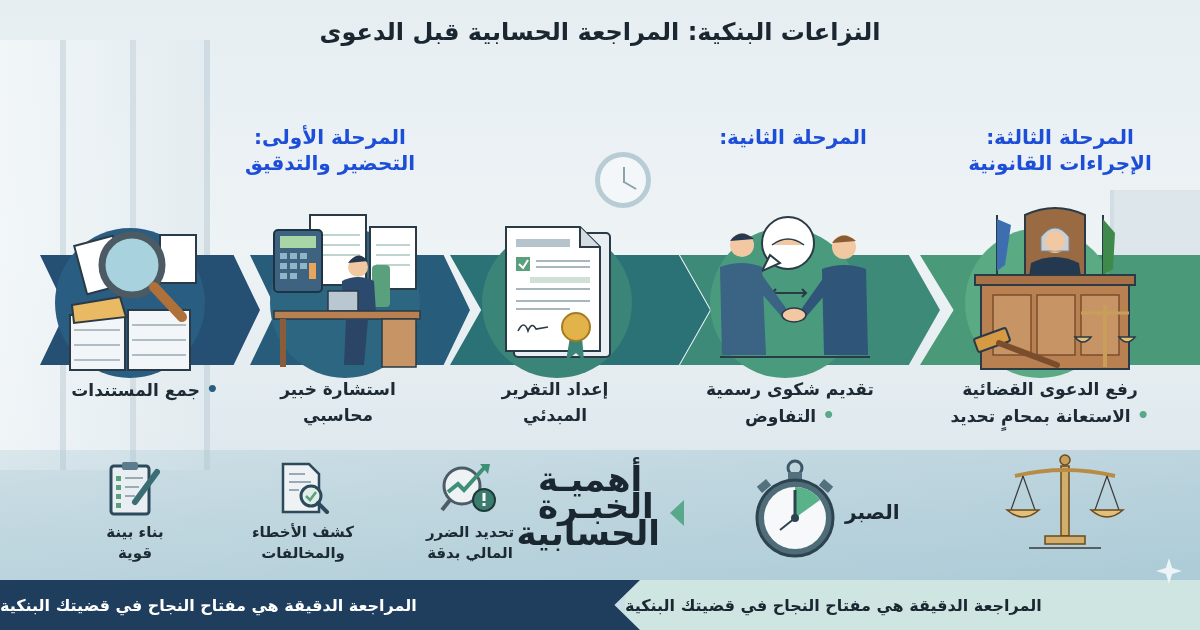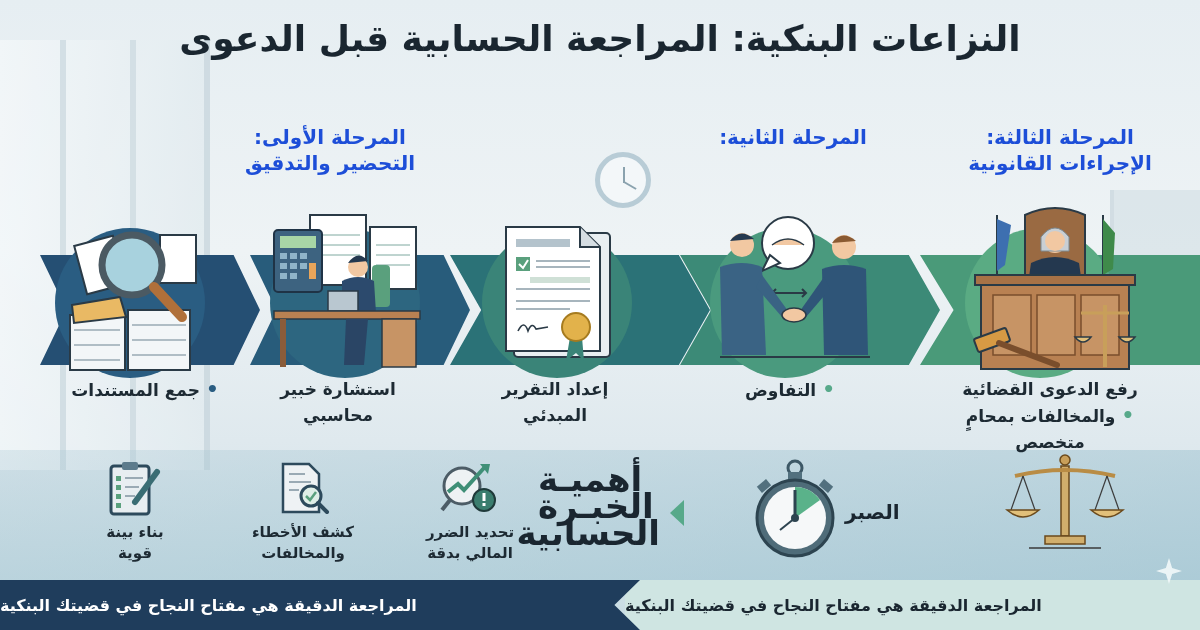--- a/index.html
+++ b/index.html
@@ -26,21 +26,21 @@
       position: absolute; right: 0; top: 190px; width: 90px; height: 150px;
       background: #d6e2e7; opacity: 0.7; border-left: 4px solid #c7d5dc;
     }
     .floor {
       position: absolute; left: 0; right: 0; top: 450px; height: 130px;
       background: linear-gradient(170deg, rgba(170,200,212,0.3), rgba(150,190,205,0.6));
     }
 
     .title {
       position: absolute; top: 18px; left: 0; right: 0; text-align: center;
-      font-size: 36px; font-weight: bold; color: #1a2630; letter-spacing: 0;
+      font-size: 24px; font-weight: bold; color: #1a2630; letter-spacing: 0;
     }
 
     .phase-heading {
       position: absolute; top: 124px; text-align: center;
       font-size: 20px; font-weight: bold; line-height: 26px; color: #1d4ed8;
     }
     .ph1 { left: 232px; width: 196px; }
     .ph2 { left: 668px; width: 250px; }
     .ph3 { left: 945px; width: 230px; }
 
@@ -283,25 +283,26 @@
 </div>
 <div class="step-text" style="left:268px; width:140px;">
   <div>استشارة خبير</div>
   <div>محاسبي</div>
 </div>
 <div class="step-text" style="left:490px; width:130px;">
   <div>إعداد التقرير</div>
   <div>المبدئي</div>
 </div>
 <div class="step-text" style="left:700px; width:180px;">
+  <div>تقديم شكوى رسمية</div>
   <div class="bullet b-green">التفاوض</div>
 </div>
 <div class="step-text" style="left:935px; width:230px;">
   <div>رفع الدعوى القضائية</div>
-  <div class="bullet b-green">والمخالفات بمحامٍ متخصص</div>
+  <div class="bullet b-green">الاستعانة بمحامٍ تحديد</div>
 </div>
 
 <div class="benefit" style="left:80px; width:110px;">
   <svg width="60" height="56" viewBox="0 0 60 56">
     <rect x="6" y="6" width="38" height="48" rx="3" fill="#e8eef1" stroke="#2d4a5c" stroke-width="3"></rect>
     <rect x="17" y="2" width="16" height="8" rx="2" fill="#5c7b8c"></rect>
     <g fill="#5aa07d">
         <rect x="11" y="16" width="5" height="5"></rect>
         <rect x="11" y="25" width="5" height="5"></rect>
         <rect x="11" y="34" width="5" height="5"></rect>

